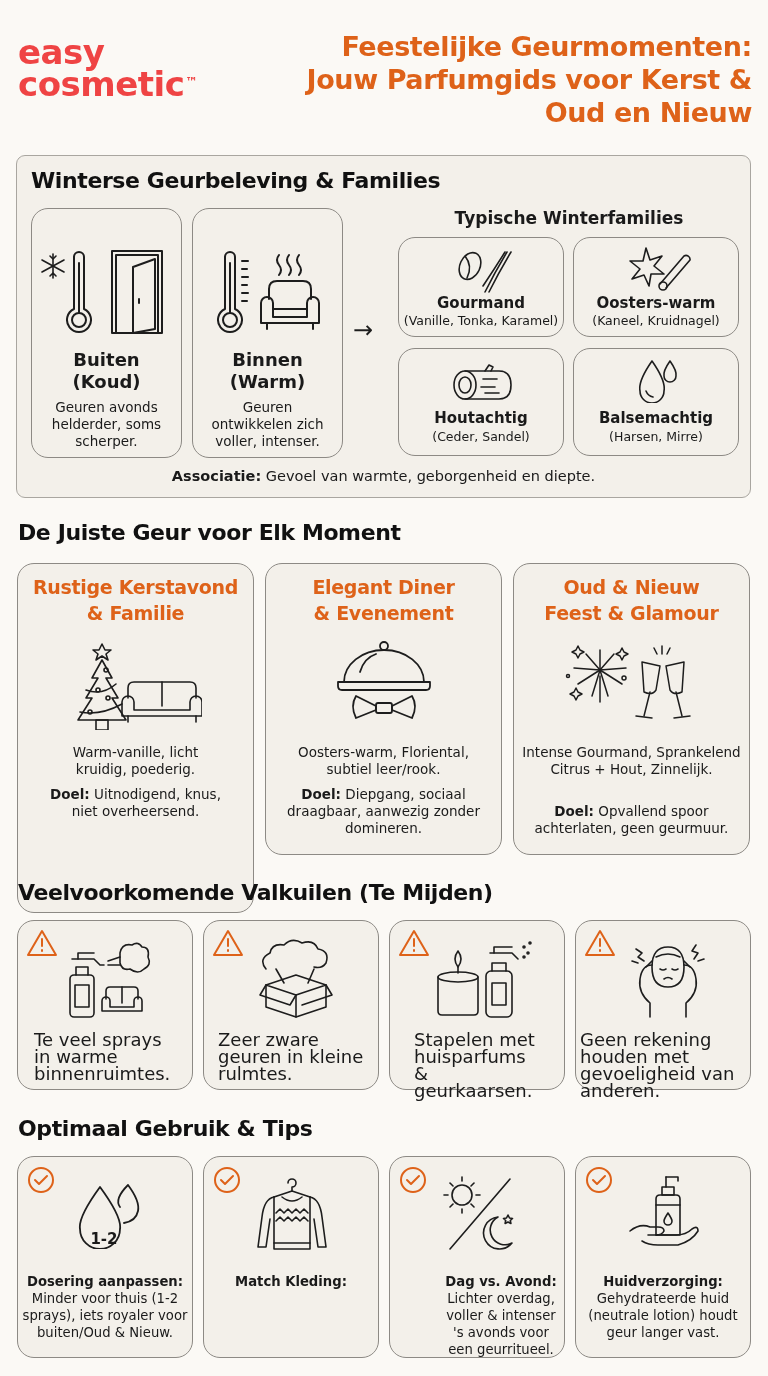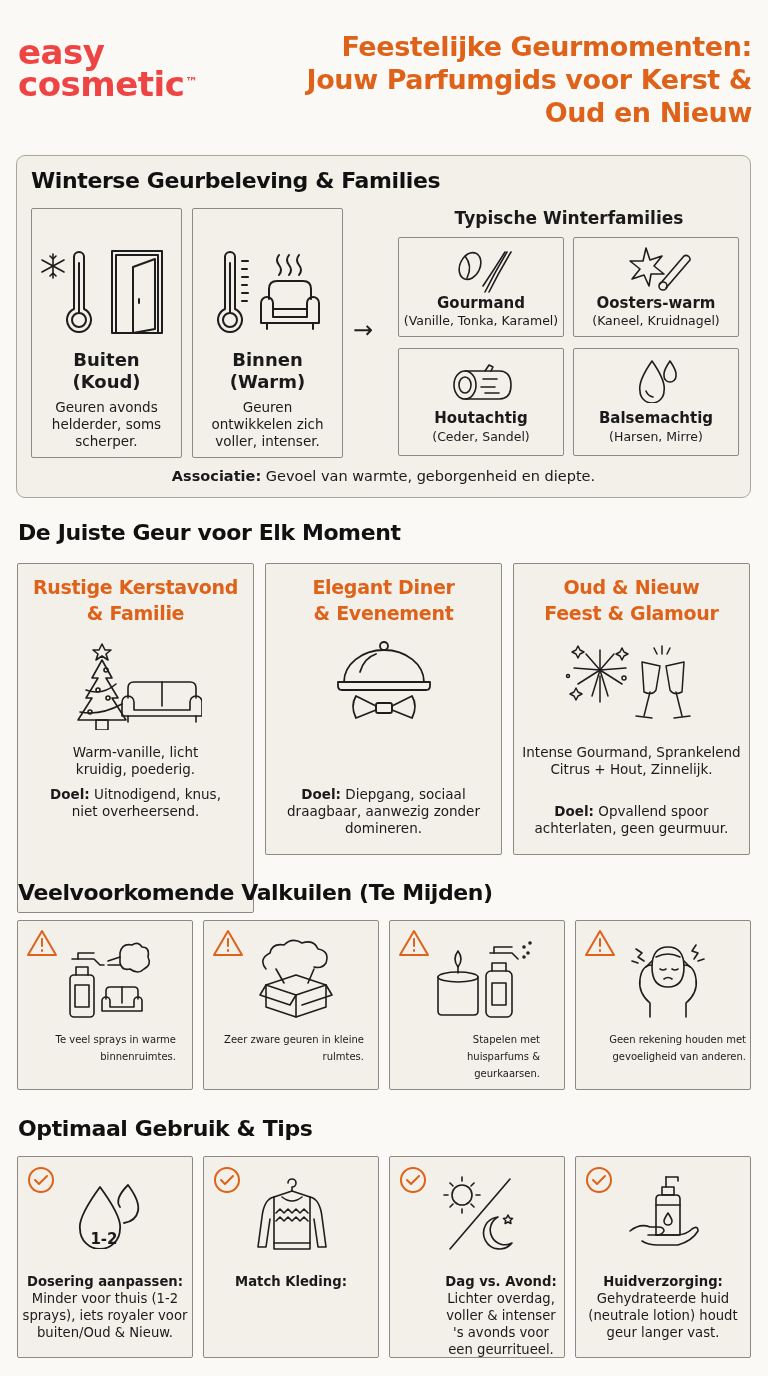--- a/index.html
+++ b/index.html
@@ -4,40 +4,40 @@
 <style>
   * { box-sizing: border-box; margin: 0; padding: 0; }
   html, body { width: 768px; height: 1376px; background: #fbf9f5; overflow: hidden; }
   body { font-family: "DejaVu Sans", "Liberation Sans", sans-serif; color: #1a1a1a; position: relative; }
 
   .brand { position: absolute; left: 18px; top: 36px; font-weight: 700; font-size: 34px; line-height: 32px; color: #ef4444; letter-spacing: -0.5px; }
   .brand .tm { font-size: 12px; vertical-align: top; position: relative; top: -2px; margin-left: 1px; }
   .headline { position: absolute; right: 16px; top: 30px; width: 480px; text-align: right; font-weight: 700; font-size: 27px; line-height: 33px; color: #de6219; letter-spacing: -0.4px; }
 
   .panel { position: absolute; border: 1.5px solid #a9a6a0; border-radius: 9px; background: #f3f0ea; }
-  .card { position: absolute; border: 1.3px solid #8d8a85; border-radius: 2px; background: #f3f0ea; }
+  .card { position: absolute; border: 1.3px solid #8d8a85; border-radius: 17px; background: #f3f0ea; }
 
   .section-title { position: absolute; font-weight: 700; font-size: 22px; color: #111; letter-spacing: -0.4px; white-space: nowrap; }
 
   .bold { font-weight: 700; }
 
   svg { position: absolute; stroke: #1d1d1d; fill: none; stroke-width: 2; stroke-linecap: round; stroke-linejoin: round; }
   .orange { stroke: #de6219; }
 
   .wt-head { position: absolute; left: 0; width: 100%; text-align: center; font-weight: 700; font-size: 18px; line-height: 22px; }
   .wt-body { position: absolute; left: 0; width: 100%; text-align: center; font-size: 13.5px; line-height: 17px; }
 
   .fam-name { position: absolute; left: 0; width: 100%; text-align: center; font-weight: 700; font-size: 15px; line-height: 18px; }
   .fam-sub { position: absolute; left: 0; width: 100%; text-align: center; font-size: 12.5px; line-height: 16px; white-space: nowrap; }
 
   .mom-title { position: absolute; left: 0; width: 100%; text-align: center; font-weight: 700; font-size: 19px; line-height: 26px; color: #de6219; letter-spacing: -0.3px; }
   .mom-desc { position: absolute; left: 8px; right: 8px; text-align: center; font-size: 13.5px; line-height: 17px; }
   .mom-goal { position: absolute; left: 8px; right: 8px; text-align: center; font-size: 13.5px; line-height: 17px; }
 
-  .pit-text { position: absolute; left: 4px; right: 4px; text-align: right; font-size: 10px; line-height: 17px; }
+  .pit-text { position: absolute; left: 4px; right: 4px; text-align: left; font-size: 18px; line-height: 17px; }
   .tip-text { position: absolute; left: 4px; right: 4px; text-align: center; font-size: 13.2px; line-height: 17px; }
 </style>
 </head>
 <body>
 
 <div class="brand">
   <div>easy</div>
   <div><span>cosmetic</span><span class="tm">™</span></div>
 </div>
 <div class="headline">Feestelijke Geurmomenten: Jouw Parfumgids voor Kerst &amp; Oud en Nieuw</div>
@@ -186,20 +186,21 @@
     </div>
   <svg width="100" height="90" viewBox="0 0 100 90" style="left:68px; top:76px; stroke-width:1.8;">
     <circle cx="50" cy="6" r="4"></circle>
       <path d="M10 42 a40 32 0 0 1 80 0 z"></path>
       <path d="M26 32 q4 -14 16 -18"></path>
     <path d="M4 42 h92 v4 q0 4 -4 4 h-84 q-4 0 -4 -4 z"></path>
     <path d="M42 66 l-20 -10 q-6 10 0 22 l20 -8 z"></path>
       <path d="M58 66 l20 -10 q6 10 0 22 l-20 -8 z"></path>
     <rect x="42" y="63" width="16" height="10" rx="2"></rect>
   </svg>
+  <div class="mom-desc" style="top:180px; padding:0 12px;">Oosters-warm, Floriental, subtiel leer/rook.</div>
   <div class="mom-goal" style="top:222px;"><span class="bold">Doel:</span><span> Diepgang, sociaal draagbaar, aanwezig zonder domineren.</span></div>
 </div>
 
 <div class="card" style="left:513px; top:563px; width:237px; height:292px;">
   <div class="mom-title" style="top:10px;">
       <div>Oud &amp; Nieuw</div>
       <div>Feest &amp; Glamour</div>
     </div>
   <svg width="140" height="90" viewBox="0 0 140 90" style="left:50px; top:76px; stroke-width:1.5;">
     <line x1="36" y1="30" x2="36" y2="10"></line>

